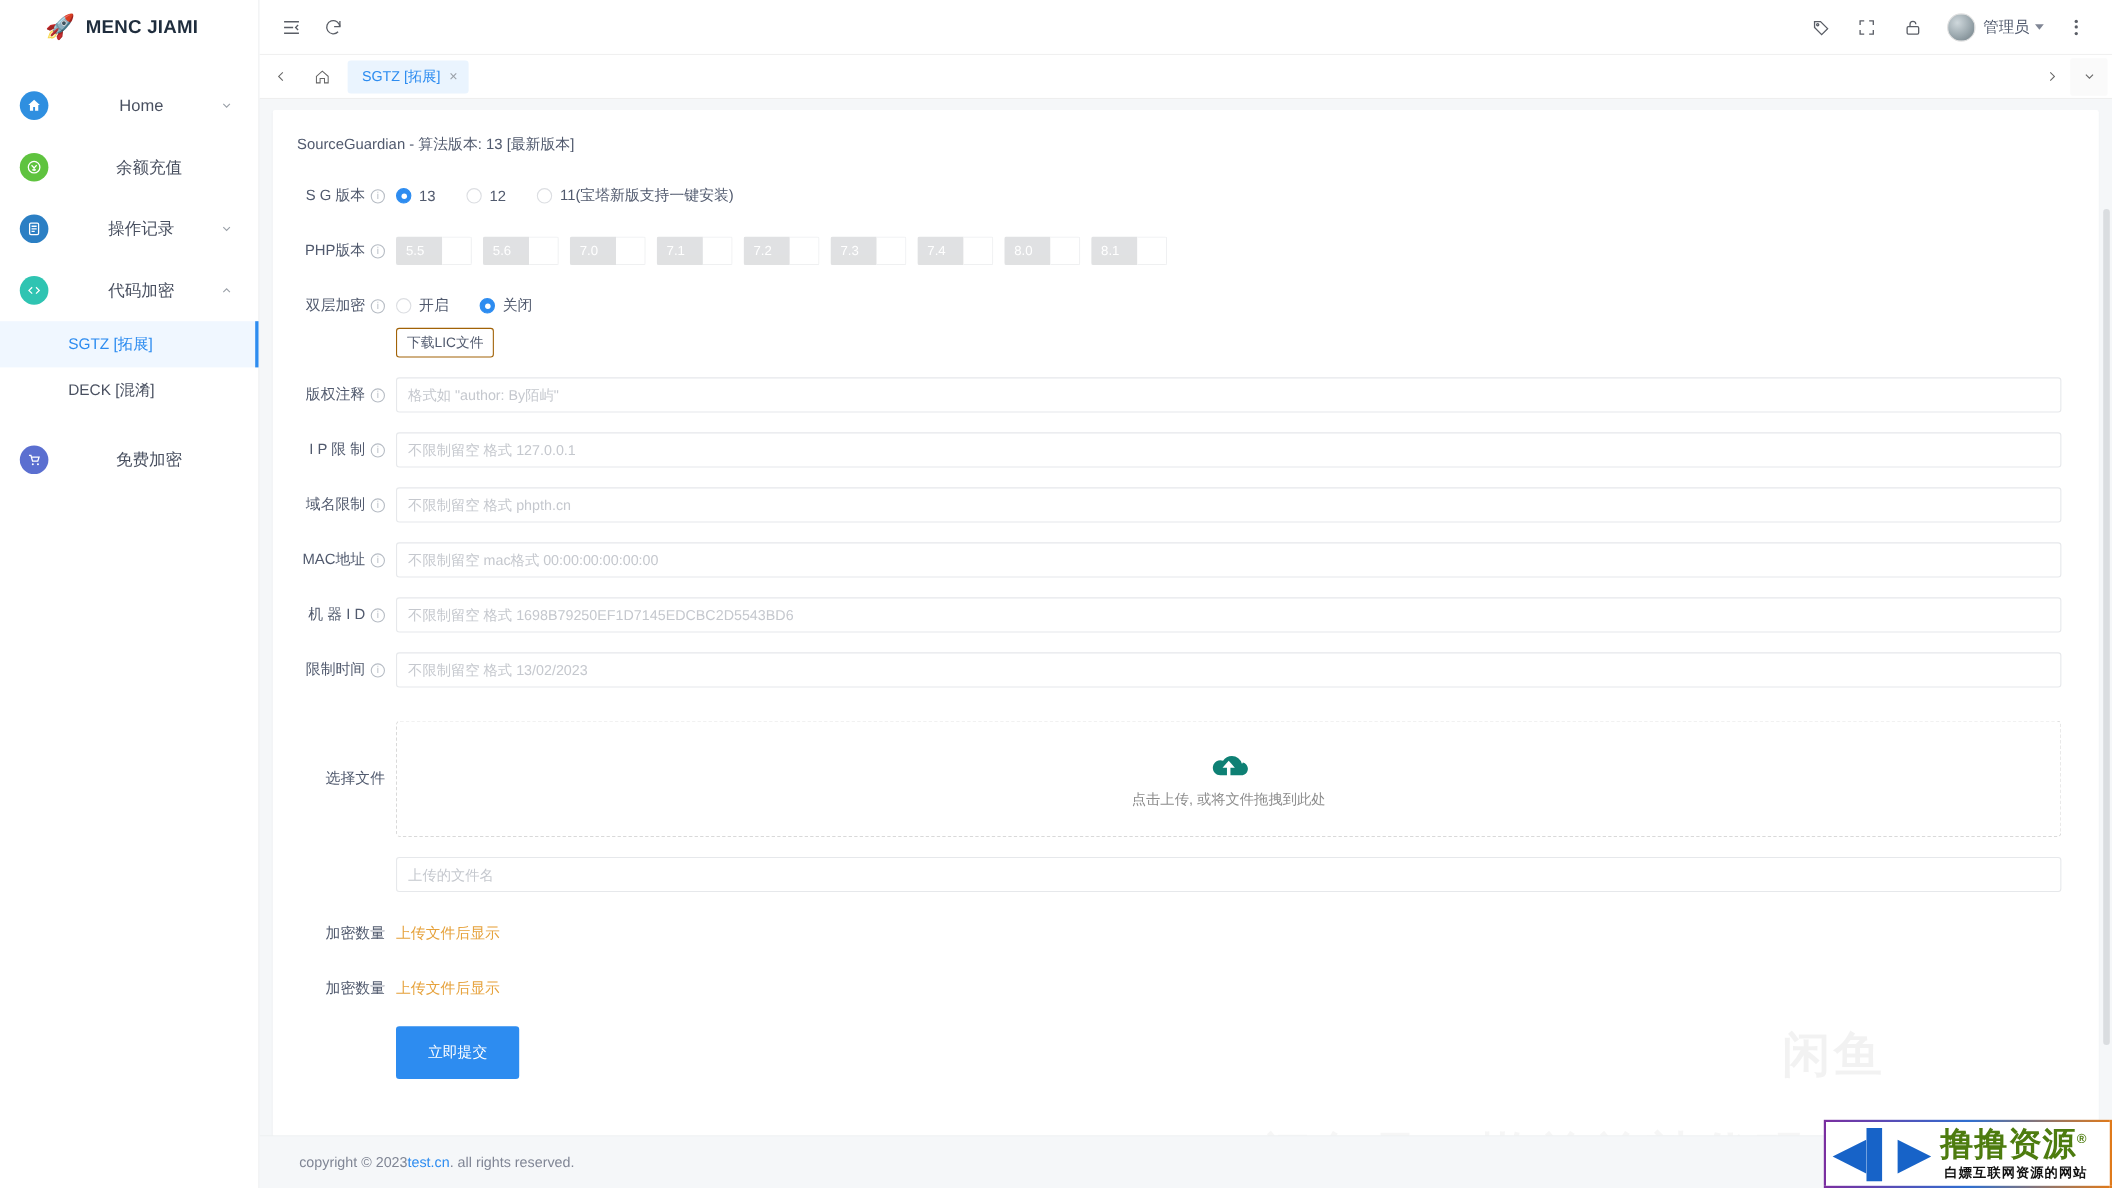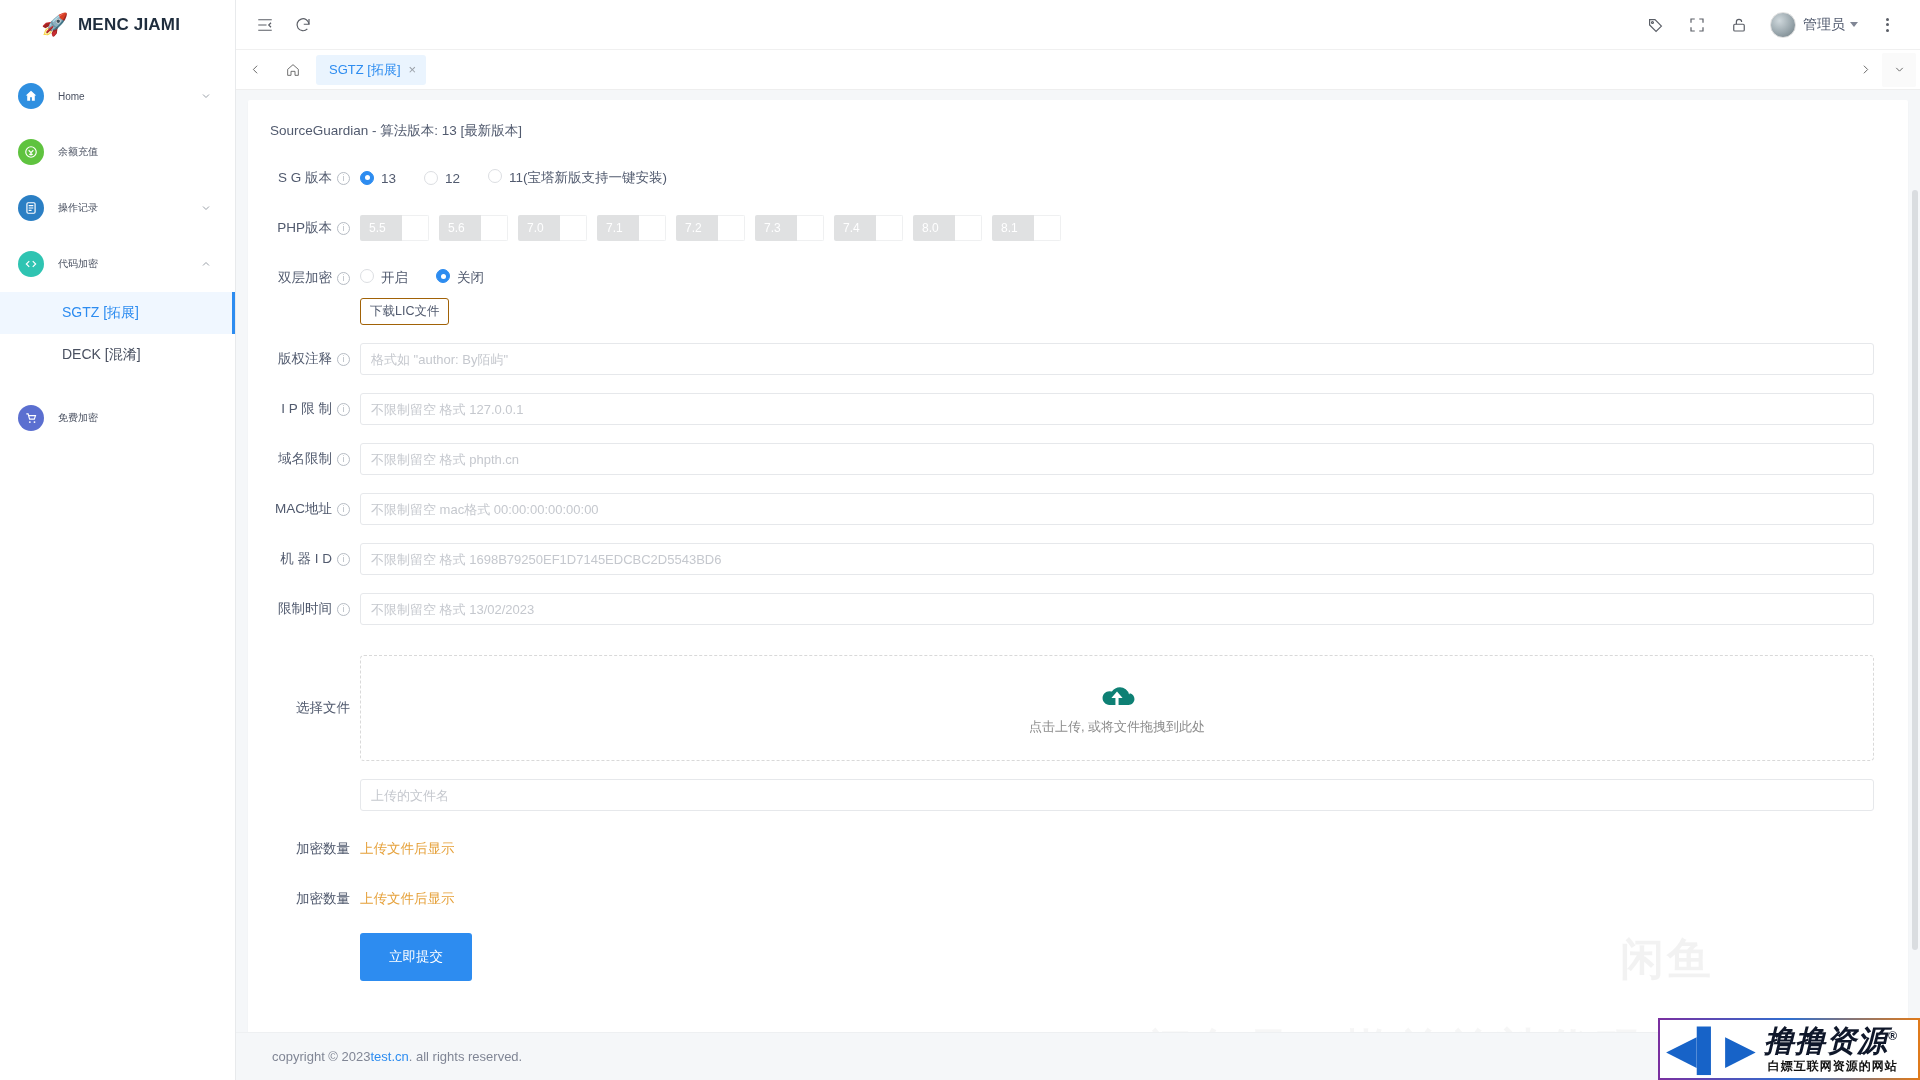--- a/index.html
+++ b/index.html
@@ -33,21 +33,21 @@
     height: 56px; display: flex; align-items: center;
     padding: 0 22px 0 18px; cursor: pointer; position: relative;
   }
   .menu-ico {
     width: 26px; height: 26px; border-radius: 50%;
     display: flex; align-items: center; justify-content: center;
     color: #fff; font-size: 13px; margin-right: 14px; flex: 0 0 26px;
     box-shadow: 0 0 0 3px rgba(255,255,255,.0);
   }
   .menu-ico svg { width: 14px; height: 14px; fill: #fff; }
-  .menu-label { flex: 1; font-size: 10px; color: #495060; }
+  .menu-label { flex: 1; font-size: 15px; color: #495060; text-align: center; }
   .chev { width: 14px; height: 14px; color: #999; display:flex; align-items:center; justify-content:center;}
   .chev svg { width: 12px; height: 12px; stroke: #9aa0a8; stroke-width: 2; fill: none; }
 
   .submenu-item {
     height: 42px; display: flex; align-items: center;
     padding-left: 62px; font-size: 14px; color: #495060; cursor: pointer;
     position: relative;
   }
   .submenu-item.active {
     color: #2d8cf0; background: #f0f7ff;
@@ -129,21 +129,21 @@
   .flabel-wrap { display:flex; align-items:center; justify-content:flex-end; gap:5px; line-height:32px;}
   .info-ico {
     width: 13px; height: 13px; border-radius: 50%; border: 1px solid #b6bcc4;
     color: #b6bcc4; font-size: 9px; line-height: 11px; text-align: center;
     display: inline-block; font-style: normal; flex: 0 0 13px;
   }
   .fctrl { flex: 1; min-width: 0; }
 
   
   .radio-group { display: flex; align-items: center; gap: 0; height: 32px; }
-  .radio { display: flex; margin-right: 28px; cursor: pointer; }
+  .radio { display: flex; align-items: center; margin-right: 28px; cursor: pointer; }
   .radio .dot {
     width: 14px; height: 14px; border-radius: 50%; border: 1px solid #dcdee2;
     background: #fff; margin-right: 7px; position: relative; flex: 0 0 14px;
   }
   .radio.checked .dot { border-color: #2d8cf0; background: #2d8cf0; }
   .radio.checked .dot::after {
     content: ""; position: absolute; left: 3.5px; top: 3.5px;
     width: 5px; height: 5px; background: #fff; border-radius: 50%;
   }
   .radio span { font-size: 13.5px; color: #515a6e; }
@@ -217,21 +217,21 @@
     box-shadow: 0 0 22px rgba(255,255,255,.9);
   }
   .site-logo {
     position: absolute; right: 0px; bottom: 0px; width: 262px; height: 62px;
     background: #fff; border: 2px solid #7a2fa0;
     border-image: linear-gradient(90deg,#7a2fa0,#2f6fd0,#e07a1a) 1;
     display: flex; align-items: center; gap: 8px; padding: 0 6px;
   }
   .site-logo .mark { font-size: 40px; color: #1763c8; line-height: 1; font-weight: 700;}
   .site-logo .txt { display: flex; flex-direction: column; line-height: 1; }
-  .site-logo .txt .big { font-size: 30px; font-weight: 900; color: #0f172a; letter-spacing: 1px; font-style: italic; }
+  .site-logo .txt .big { font-size: 30px; font-weight: 900; color: #4d7c0f; letter-spacing: 1px; }
   .site-logo .txt .big sup { font-size: 12px; vertical-align: super; }
   .site-logo .txt .small { font-size: 12px; font-weight: 700; color: #111; margin-top: 4px; letter-spacing: 1px; text-align:right;}
 </style>
 </head>
 <body>
 
 <div class="app">
 
   <aside class="sidebar">
     <div class="brand">

